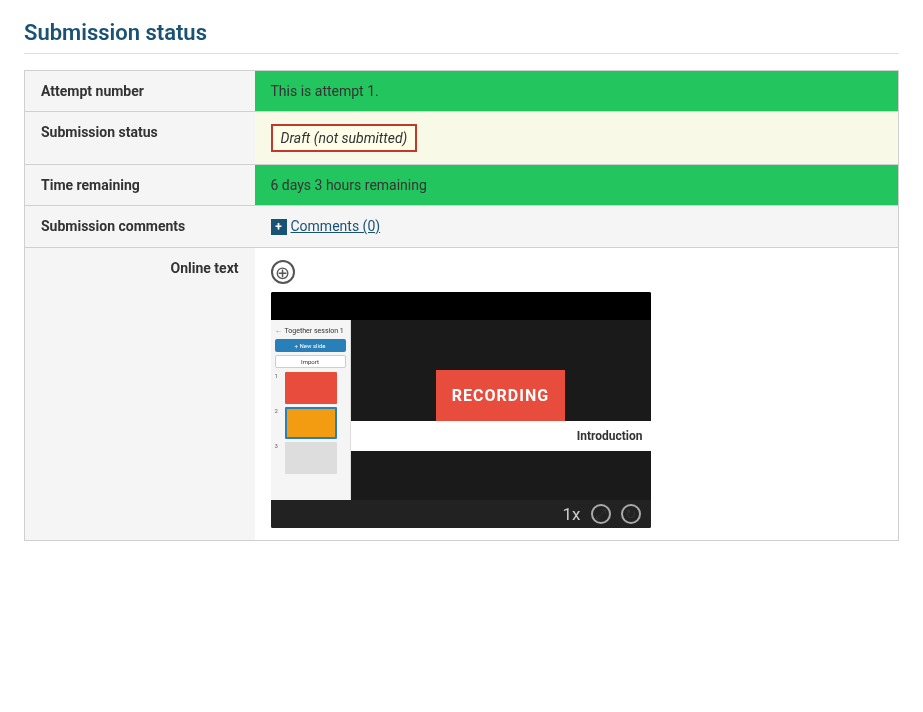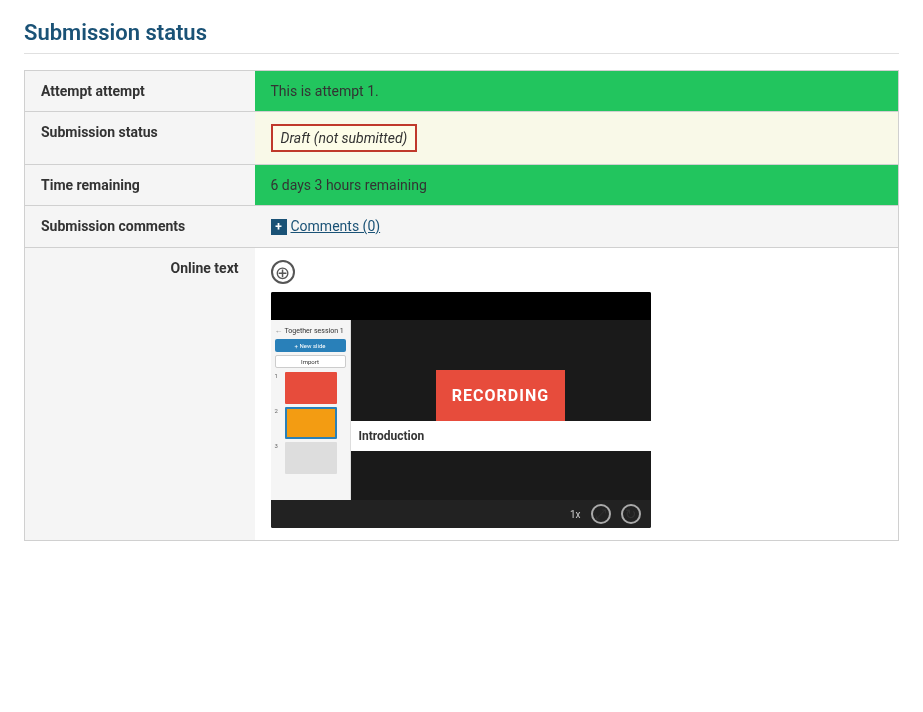--- a/index.html
+++ b/index.html
@@ -196,38 +196,38 @@
       background: #e74c3c;
       color: #fff;
       font-size: 16px;
       font-weight: bold;
       padding: 16px 16px;
       letter-spacing: 1px;
     }
     .intro-text {
       background: #fff;
       width: 100%;
-      text-align: left;
+      text-align: right;
       padding: 8px;
       font-size: 12px;
       font-weight: bold;
       color: #333;
     }
     .video-bottom-bar {
       background: #222;
       height: 28px;
       display: flex;
       align-items: center;
       justify-content: flex-end;
       padding: 0 10px;
       gap: 10px;
     }
     .video-control {
       color: #ccc;
-      font-size: 10px;
+      font-size: 17px;
       margin-left: 32px;
     }
     .video-control-circle {
       width: 20px;
       height: 20px;
       border: 2px solid #aaa;
       border-radius: 50%;
       display: flex;
       align-items: center;
       justify-content: center;
@@ -239,21 +239,21 @@
   </style>
 </head>
 <body>
 
 <h1>Submission status</h1>
 
 <table class="status-table">
   <tbody>
 
     <tr>
-      <td class="label-col">Attempt attempt</td>
+      <td class="label-col">Attempt number</td>
       <td class="value-col">This is attempt 1.</td>
     </tr>
 
     <tr class="submission-status-row">
       <td class="label-col">Submission status</td>
       <td class="value-col">
         <span class="draft-badge">Draft (not submitted)</span>
       </td>
     </tr>
 

